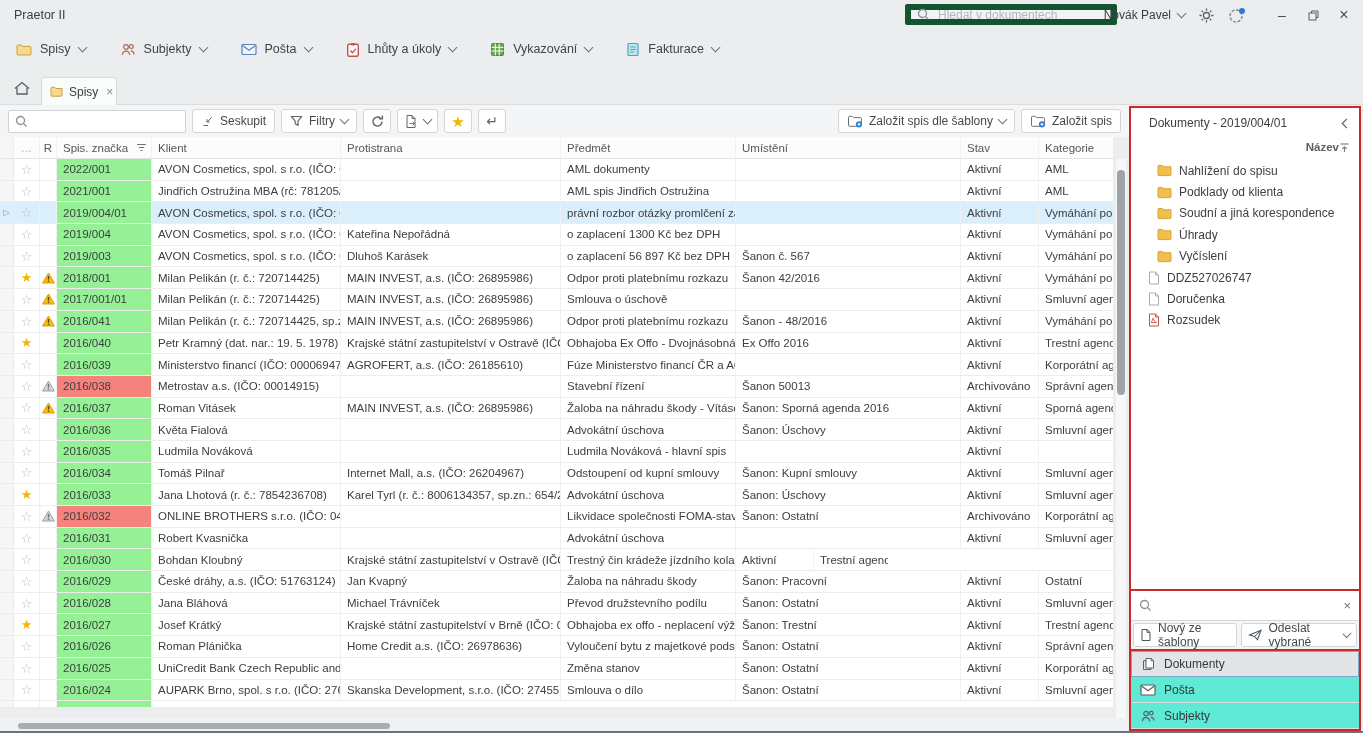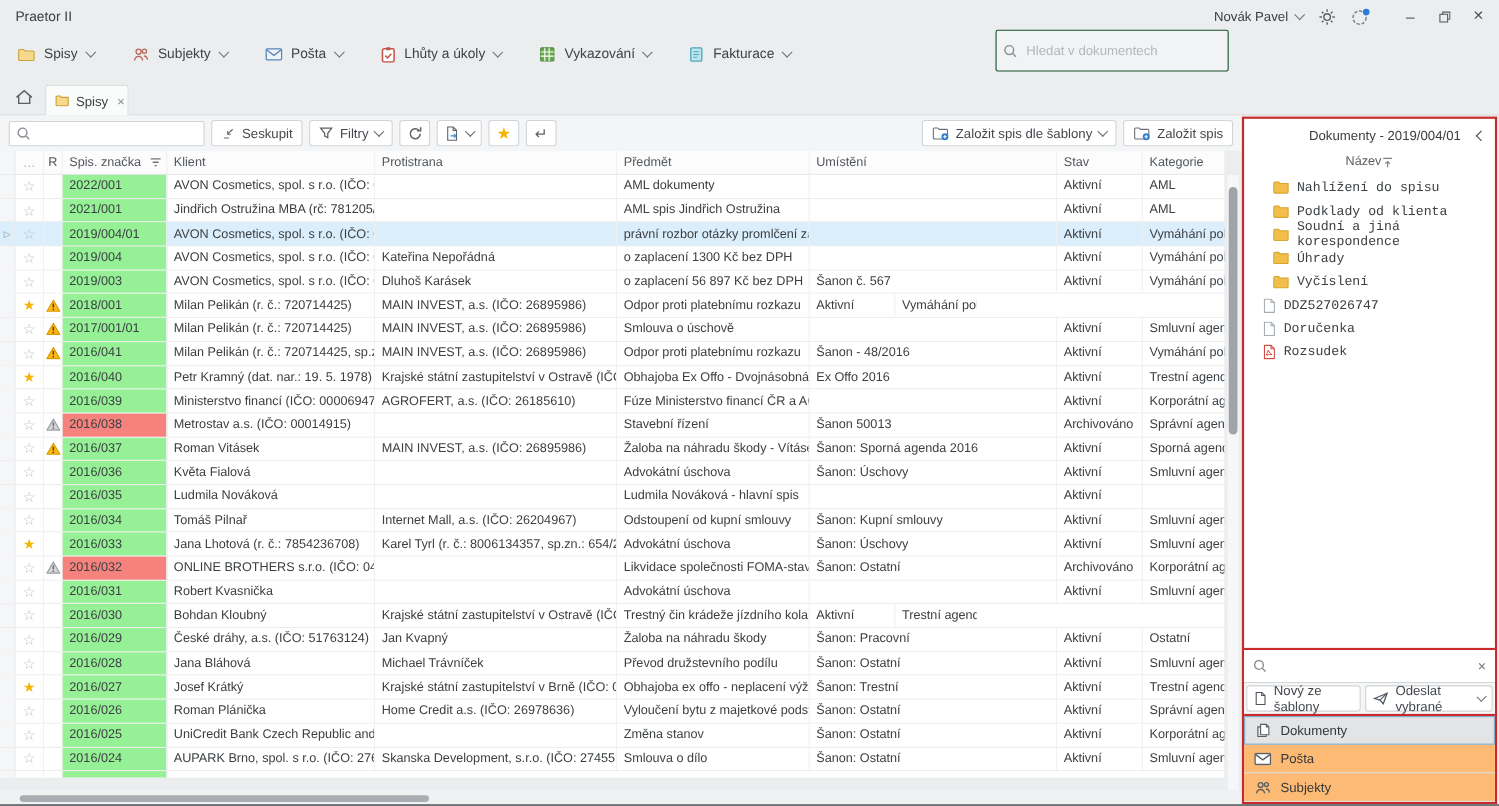--- a/index.html
+++ b/index.html
@@ -2,22 +2,22 @@
 <html><head>
 <meta charset="utf-8">
 <style>
   html,body{margin:0;padding:0}
   body{width:1363px;height:733px;position:relative;overflow:hidden;
        font-family:"Liberation Sans",sans-serif;background:#ecedee;color:#3c4043;}
   svg{display:block}
   
   .titlebar{position:absolute;left:0;top:0;width:100%;height:30px;background:#ecedee;}
   .app-title{position:absolute;left:14px;top:8px;font-size:12.5px;color:#3a3e42;}
-  .global-search{position:absolute;left:905px;top:4px;width:212px;height:38px;background:#f2f3f4;
-       border:1px solid #14532d;border-radius:2px;display:flex;align-items:center;padding:0 6px;gap:6px;box-sizing:border-box;margin-top:23px;}
+  .global-search{position:absolute;left:905px;top:4px;width:212px;height:21px;background:#f2f3f4;
+       border:6px solid #14532d;border-radius:2px;display:flex;align-items:center;padding:0 6px;gap:6px;box-sizing:border-box;}
   .global-search input{border:0;outline:0;background:transparent;font:12px "Liberation Sans",sans-serif;color:#3c4043;width:100%;}
   .global-search input::placeholder{color:#b3b8bc}
   .tb-right{position:absolute;right:10px;top:0;height:30px;display:flex;align-items:center;gap:13px;}
   .user{display:flex;align-items:center;gap:7px;font-size:12px;color:#3a3e42;cursor:default}
   .chev{display:inline-block;width:6px;height:6px;border-right:1.4px solid #6f747a;border-bottom:1.4px solid #6f747a;transform:rotate(45deg);margin-top:-3px;}
   .chev.left{transform:rotate(135deg);margin-top:0}
   .win-btn{font-size:14px;color:#4a4f54;width:18px;text-align:center;cursor:default}
   .win-btn.close{font-size:16px}
   .gapL{margin-left:14px}
   
@@ -62,35 +62,35 @@
   .c-kat{width:74px;border-right:none}
   .row.partial{height:6px;border-bottom:none;overflow:hidden}
   
   .vtrack{position:absolute;left:1116px;top:159px;width:10px;height:559px;background:#f6f7f8;}
   .vthumb{position:absolute;left:1117px;top:170px;width:8px;height:225px;background:#9fa4a8;border-radius:4px;}
   .hscroll{position:absolute;left:0;top:718px;width:1129px;height:15px;background:#f0f1f2;}
   .hthumb{position:absolute;left:18px;top:5px;width:372px;height:6px;background:#a9adb1;border-radius:3px;}
   .win-edge{position:absolute;left:0;bottom:0;width:100%;height:2px;background:#6e7276;}
   
   .panel{position:absolute;left:1129px;top:106px;width:232px;height:625px;background:#fff;border:2px solid #c8292b;box-sizing:border-box;font-size:12px;color:#34383c;}
-  .panel-header{height:26px;display:flex;align-items:center;justify-content:space-between;padding:2px 9px 0 18px;font-size:12px;color:#3a3e42;margin-left:41px;}
-  .panel-sub{height:22px;display:flex;align-items:center;justify-content:center;padding:0 9px;color:#5b6064;font-size:11.5px;}
-  .tree{position:absolute;left:0;right:16px;top:52px;font-family:Liberation Mono, monospace;}
+  .panel-header{height:26px;display:flex;align-items:center;justify-content:space-between;padding:2px 9px 0 18px;font-size:12px;color:#3a3e42;}
+  .panel-sub{height:22px;display:flex;align-items:center;justify-content:flex-end;padding:0 9px;color:#5b6064;font-size:11.5px;font-weight:bold;}
+  .tree{position:absolute;left:0;right:16px;top:52px;}
   .tree-item{height:21.4px;display:flex;align-items:center;gap:7px;font-size:12px;color:#3c4043;}
   .tree-item.folder{padding-left:26px}
   .tree-item.doc,.tree-item.pdf{padding-left:17px}
   .panel-search{position:absolute;left:0;right:0;bottom:108px;height:30px;background:#fff;border-bottom:1px solid #d4d7d9;display:flex;align-items:center;padding:0 8px;gap:6px;box-sizing:border-box;}
   .panel-search input{border:0;outline:0;flex:1;font:12px "Liberation Sans",sans-serif;}
   .psx{color:#6f747a;font-size:13px}
   .panel-actions{position:absolute;left:0;right:0;bottom:80px;height:28px;background:#f4f5f6;display:flex;align-items:center;gap:4px;padding:0 2px;box-sizing:border-box;}
   .panel-actions .btn{height:24px;padding:0 6px;font-size:12px}
   .red-line{position:absolute;left:0;right:0;height:2px;background:#c8292b;}
   .rl1{bottom:138px}
   .rl2{bottom:78px}
-  .sections{position:absolute;left:0;right:0;bottom:0;height:78px;background:#fdba74;}
+  .sections{position:absolute;left:0;right:0;bottom:0;height:78px;background:#5eead4;}
   .section{height:26px;display:flex;align-items:center;gap:8px;padding-left:9px;border-bottom:1px solid #dcdfe1;box-sizing:border-box;font-size:12px;color:#34383c;}
   .section.active{background:#e2e4e6;border:1px solid #7fa8c9;}
 </style>
 </head>
 <body>
 
 <div class="titlebar">
   <span class="app-title">Praetor II</span>
   <div class="global-search">
     <span>
@@ -377,20 +377,21 @@
         <svg width="13" height="12">
           <path d="M6.5 1L12.4 11H.6z" fill="#ffb916" stroke="#d99a05"></path>
           <rect x="5.8" y="4" width="1.4" height="3.6" fill="#5c4a00"></rect>
           <rect x="5.8" y="8.6" width="1.4" height="1.4" fill="#5c4a00"></rect>
         </svg>
       </div>
       <div class="cell c-zn mark-green">2018/001</div>
       <div class="cell c-kl">Milan Pelikán (r. č.: 720714425)</div>
       <div class="cell c-pr">MAIN INVEST, a.s. (IČO: 26895986)</div>
       <div class="cell c-pd">Odpor proti platebnímu rozkazu</div>
+      <div class="cell c-um">Šanon 42/2016</div>
       <div class="cell c-st">Aktivní</div>
       <div class="cell c-kat">Vymáhání pohl</div>
     </div>
     <div class="row">
       <div class="cell c-exp"></div>
       <div class="cell c-fav">☆</div>
       <div class="cell c-r">
         <svg width="13" height="12">
           <path d="M6.5 1L12.4 11H.6z" fill="#ffb916" stroke="#d99a05"></path>
           <rect x="5.8" y="4" width="1.4" height="3.6" fill="#5c4a00"></rect>

